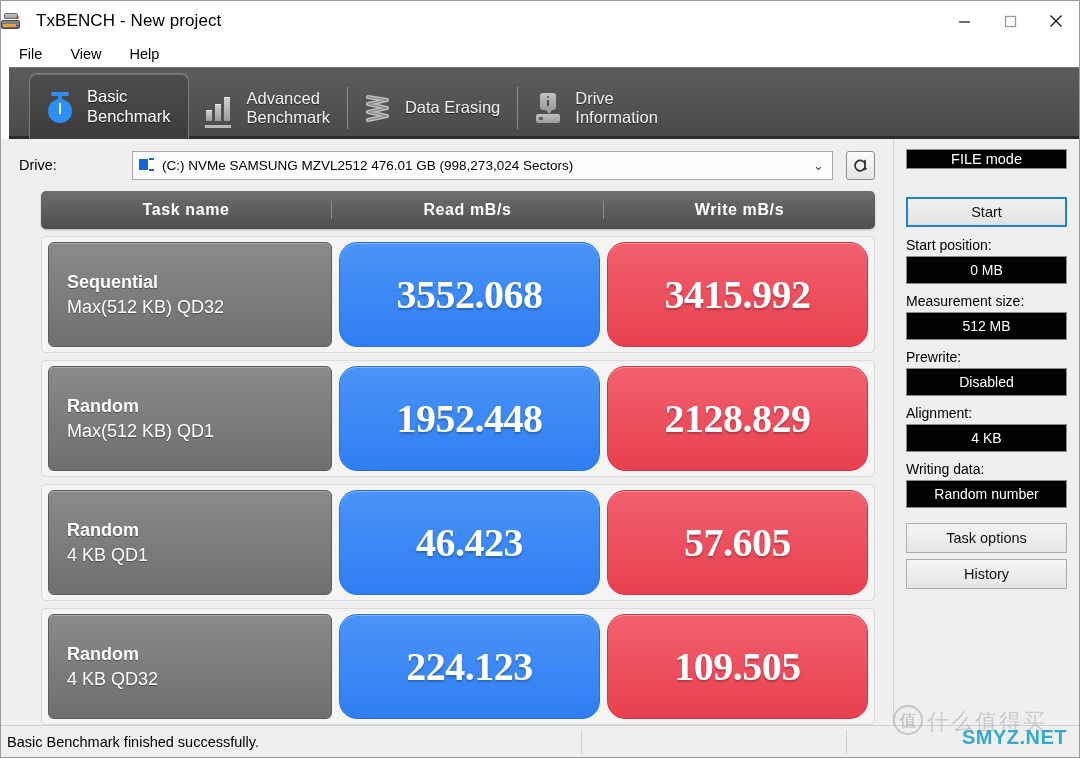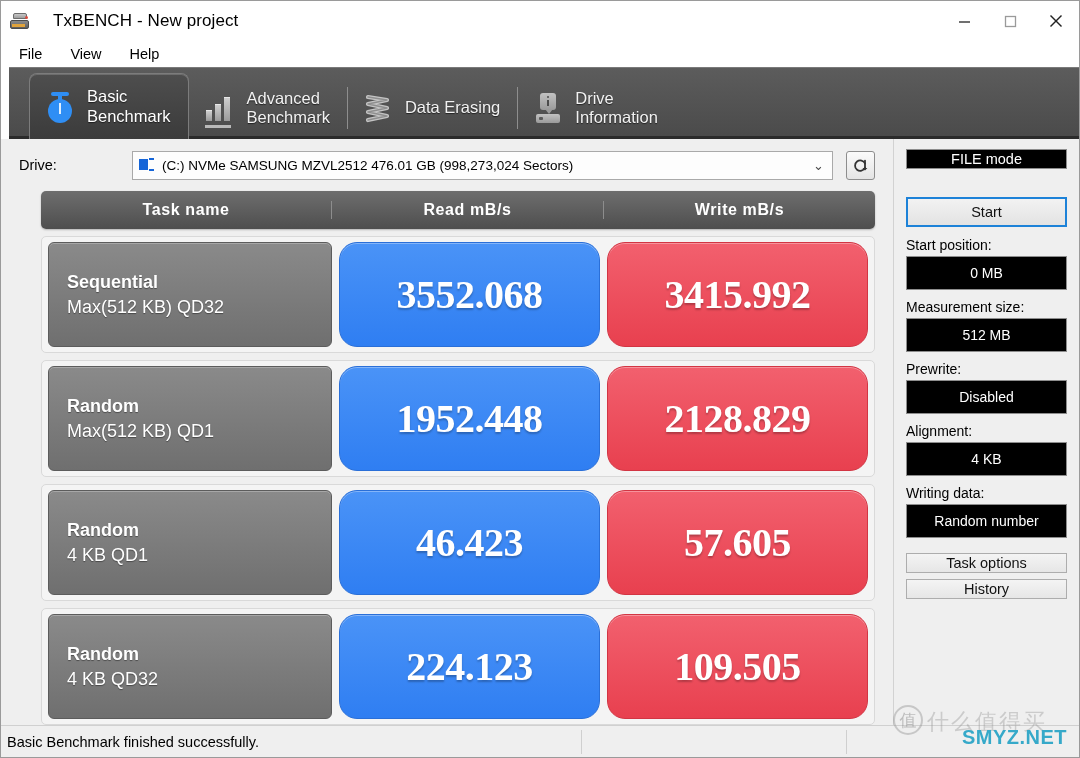--- a/index.html
+++ b/index.html
@@ -27,22 +27,21 @@
   .titlebar {
     height: 40px;
     display: flex;
     align-items: center;
     background: #ffffff;
     flex: 0 0 40px;
   }
   .title-left {
     display: flex;
     align-items: center;
-    padding-left: 9px;
-    gap: 24px;
+    gap: 16px;
     flex: 1 1 auto;
     min-width: 0;
   }
   .app-icon {
     width: 19px; height: 17px;
     position: relative;
     flex: 0 0 auto;
   }
   .app-icon .body {
     position: absolute; left: 0; bottom: 1px;
@@ -392,30 +391,30 @@
     color: #111;
     font-size: 14.5px;
     display: flex; align-items: center; justify-content: center;
     margin-bottom: 10px;
   }
   .field-label {
     font-size: 14px;
     margin-bottom: 3px;
   }
   .field-value {
-    height: 34px;
+    height: 28px;
     background: #000;
     border: 1px solid #8d8d8d;
     color: #fff;
     font-size: 14px;
     display: flex; align-items: center; justify-content: center;
     margin-bottom: 9px;
   }
   .plain-btn {
-    height: 20px;
+    height: 30px;
     background: linear-gradient(#f4f4f4,#e6e6e6);
     border: 1px solid #adadad;
     color: #111;
     font-size: 14.5px;
     display: flex; align-items: center; justify-content: center;
     margin-top: 6px;
     text-align: right;
   }
 
   

